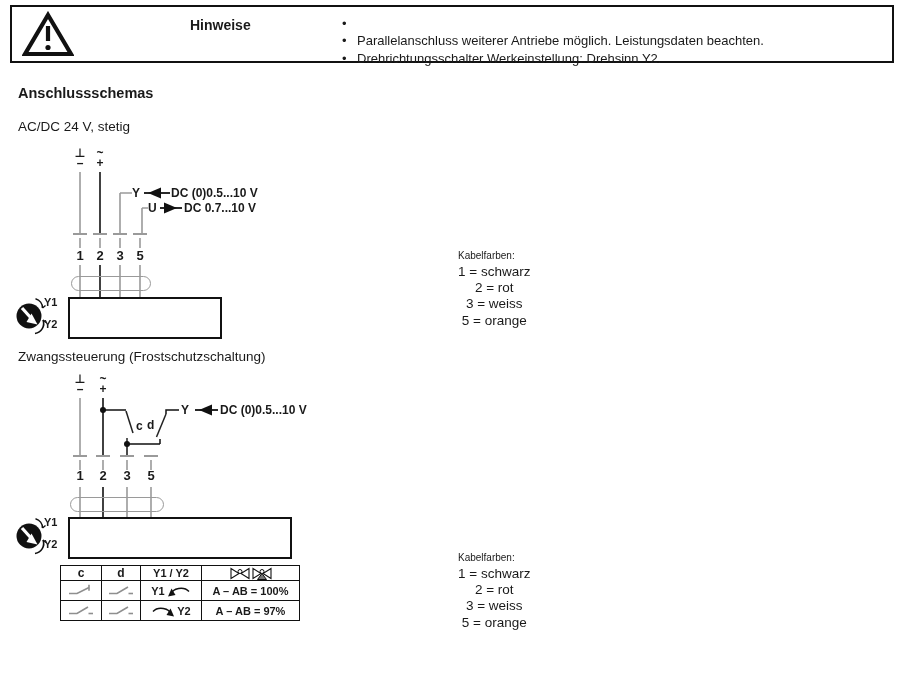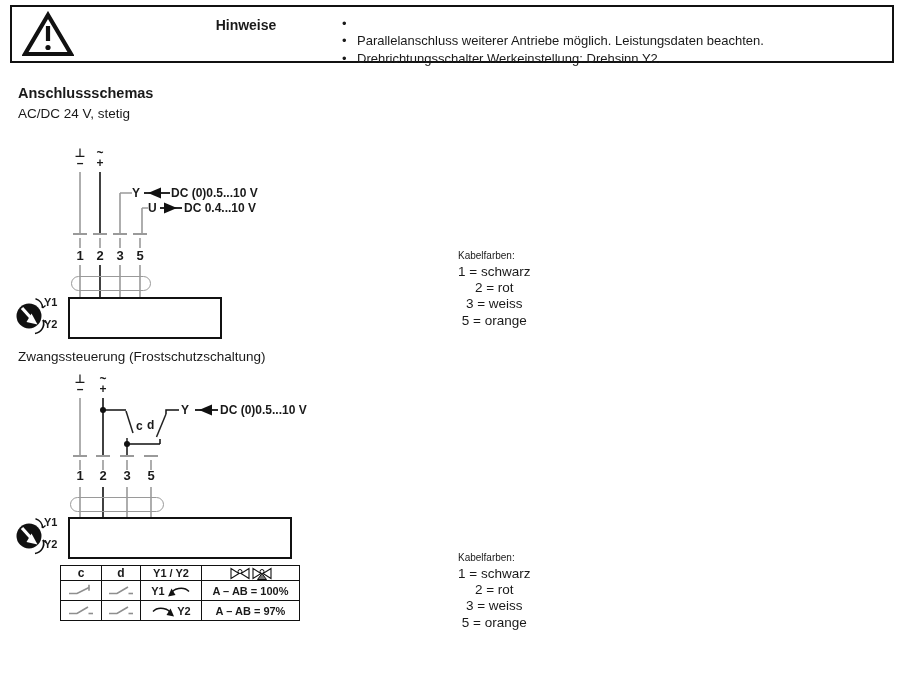--- a/index.html
+++ b/index.html
@@ -2,21 +2,21 @@
 <html><head>
 <meta charset="utf-8">
 <style>
   html,body{margin:0;padding:0;background:#fff;}
   .page{position:relative;width:909px;height:680px;background:#fff;overflow:hidden;
         font-family:"Liberation Sans","DejaVu Sans",sans-serif;color:#1a1a1a;}
   .abs{position:absolute;}
   .nowrap{white-space:nowrap;}
   
   .notice-box{left:10px;top:5px;width:880px;height:54px;border:2px solid #111;}
-  .notice-title{left:178px;top:10px;width:112px;text-align:center;font-weight:bold;font-size:14px;}
+  .notice-title{left:178px;top:10px;width:112px;text-align:left;font-weight:bold;font-size:14px;}
   .notice-list{left:330px;top:8px;font-size:13px;line-height:17.3px;}
   .notice-item{display:flex;}
   .bullet{width:15px;}
   
   .h-section{font-size:14.5px;font-weight:bold;}
   .h-sub{font-size:13.5px;}
   
   .sig{font-size:12px;font-weight:bold;white-space:nowrap;}
   .num{font-size:13px;font-weight:bold;width:20px;text-align:center;}
   .tsym{width:20px;text-align:center;font-weight:bold;font-size:12px;line-height:9.5px;}
@@ -55,21 +55,21 @@
       </div>
       <div class="notice-item">
         <span class="bullet">•</span>
         <span>Drehrichtungsschalter Werkeinstellung: Drehsinn Y2.</span>
       </div>
     </div>
   </div>
 
   <div class="abs h-section" style="left:18px;top:85px">Anschlussschemas</div>
 
-  <div class="abs h-sub" style="left:18px;top:106px">AC/DC 24 V, stetig</div>
+  <div class="abs h-sub" style="left:18px;top:119px">AC/DC 24 V, stetig</div>
 
   <div class="abs tsym" style="left:70px;top:149px">
     <div>⊥</div>
     <div class="g2">–</div>
   </div>
   <div class="abs tsym" style="left:90px;top:149px">
     <div>~</div>
     <div class="g2">+</div>
   </div>
 
@@ -85,21 +85,21 @@
     <path d="M13,86 H27 M33,86 H47 M53,86 H67 M73,86 H87" stroke="#9a9a9a" stroke-width="2.2" fill="none"></path>
     <path d="M20,90 V100 M40,90 V100 M60,90 V100 M80,90 V100" stroke="#9a9a9a" stroke-width="1.6" fill="none"></path>
     <path d="M20,117 V149" stroke="#9a9a9a" stroke-width="1.6" fill="none"></path>
     <path d="M40,117 V149" stroke="#111" stroke-width="1.6" fill="none"></path>
     <path d="M60,117 V149 M80,117 V149" stroke="#9a9a9a" stroke-width="1.6" fill="none"></path>
   </svg>
 
   <span class="abs sig" style="left:132px;top:186px">Y</span>
   <span class="abs sig" style="left:171px;top:186px">DC (0)0.5...10 V</span>
   <span class="abs sig" style="left:148px;top:201px">U</span>
-  <span class="abs sig" style="left:184px;top:201px">DC 0.4...10 V</span>
+  <span class="abs sig" style="left:184px;top:201px">DC 0.7...10 V</span>
 
   <span class="abs num" style="left:70px;top:248px">1</span>
   <span class="abs num" style="left:90px;top:248px">2</span>
   <span class="abs num" style="left:110px;top:248px">3</span>
   <span class="abs num" style="left:130px;top:248px">5</span>
 
   <div class="abs oval" style="left:71px;top:276px;width:78px;height:13px"></div>
   <div class="abs actuator" style="left:68px;top:297px;width:150px;height:38px"></div>
 
   <svg class="abs" style="left:14px;top:294px" width="40" height="46" viewBox="0 0 40 46">

